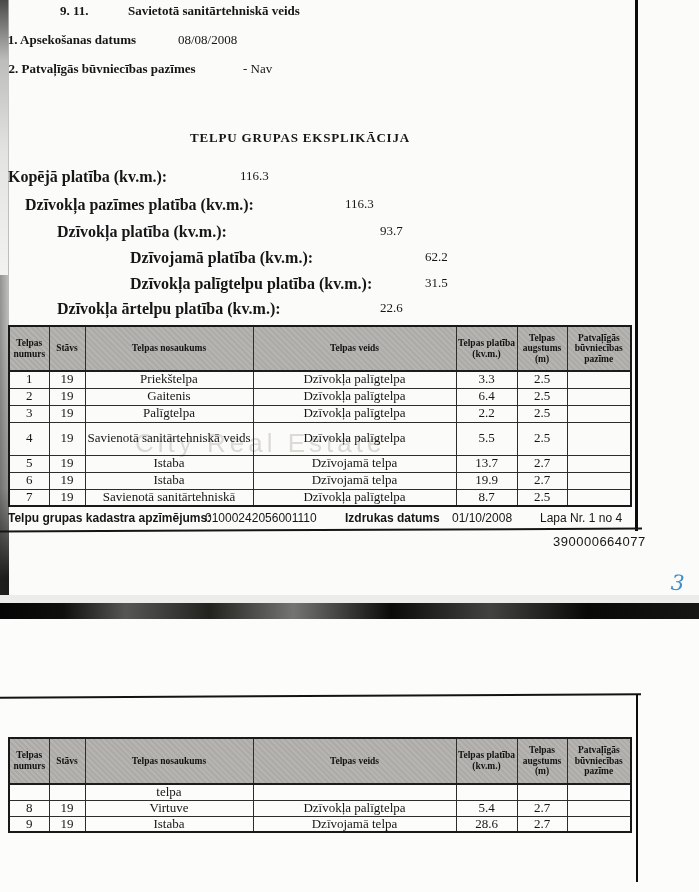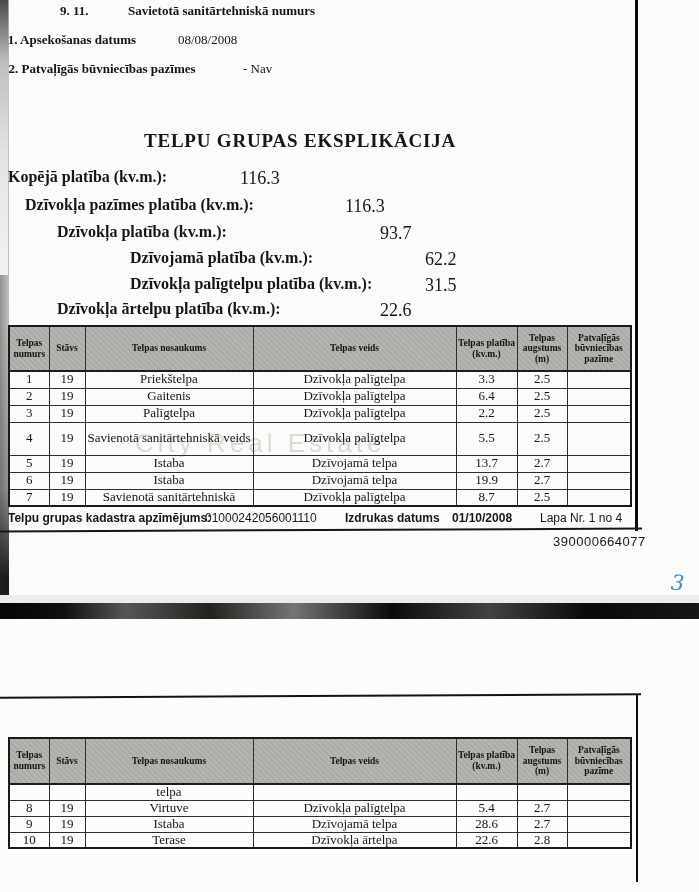--- a/index.html
+++ b/index.html
@@ -21,23 +21,23 @@
     background:linear-gradient(180deg,#4a4a48 0%,#bdbdbb 22%,#e3e3e1 55%,#f2f2f0 100%);}
   .sep-light{left:0;top:595px;width:699px;height:8px;background:#ececea;}
   .vline-p1{left:635px;top:0;width:3px;height:531px;background:#0b0b0b;}
   .vline-p2{left:636px;top:694px;width:2px;height:188px;background:#0b0b0b;}
   .frame-bottom-p1{left:0;top:529px;width:642px;height:2px;background:#151515;transform:rotate(-0.25deg);}
   .frame-top-p2{left:0;top:695px;width:641px;height:2px;background:#131313;transform:rotate(-0.3deg);}
   .page2-paper{left:0;top:619px;width:699px;height:273px;background:#fcfcfa;}
 
   
   .topline{font-size:13px;}
-  .title{left:0;top:130px;width:600px;text-align:center;font-size:19px;font-weight:bold;letter-spacing:0.8px;}
+  .title{left:0;top:130px;width:600px;text-align:center;font-size:13px;font-weight:bold;letter-spacing:0.8px;}
   .sumlabel{font-size:16px;font-weight:bold;}
-  .sumvalue{font-size:18px;}
+  .sumvalue{font-size:13px;}
   .footer-text{font-size:12px;}
   .barcode-num{left:553px;top:534px;width:82px;font-size:13px;letter-spacing:0.5px;}
   .handwritten{left:671px;top:571px;font-size:21px;color:#3e8ecb;font-style:italic;
     font-family:"DejaVu Serif",serif;transform:rotate(4deg);}
   .watermark{left:135px;top:428px;font-size:26px;letter-spacing:4px;white-space:nowrap;
     color:rgba(174,170,160,0.40);font-family:"Liberation Sans",sans-serif;z-index:1;}
 
   
   table.exp{position:absolute;left:8px;width:622px;border-collapse:collapse;table-layout:fixed;
     font-size:13px;z-index:2;border:2px solid #191919;background:transparent;}
@@ -53,21 +53,21 @@
   #table2{top:737px;} #table2 thead tr{height:46px;}
   #table2 tbody tr{height:16px;}
 </style>
 </head>
 <body>
 
 <div class="abs edge-left-1"></div>
 <div class="abs vline-p1"></div>
 
 <span class="abs topline b nw" style="left:60px;top:3px;">9. 11.</span>
-<span class="abs topline b nw" style="left:128px;top:3px;">Savietotā sanitārtehniskā numurs</span>
+<span class="abs topline b nw" style="left:128px;top:3px;">Savietotā sanitārtehniskā veids</span>
 <span class="abs topline b nw" style="left:2px;top:32px;">11. Apsekošanas datums</span>
 <span class="abs topline nw" style="left:178px;top:32px;">08/08/2008</span>
 <span class="abs topline b nw" style="left:2px;top:61px;">12. Patvaļīgās būvniecības pazīmes</span>
 <span class="abs topline nw" style="left:243px;top:61px;">- Nav</span>
 
 <div class="abs title nw">TELPU GRUPAS EKSPLIKĀCIJA</div>
 
 <span class="abs sumlabel nw" style="left:8px;top:168px;">Kopējā platība (kv.m.):</span>
 <span class="abs sumvalue nw" style="left:240px;top:168px;">116.3</span>
 <span class="abs sumlabel nw" style="left:25px;top:196px;">Dzīvokļa pazīmes platība (kv.m.):</span>
@@ -167,21 +167,21 @@
         <td>8.7</td>
         <td>2.5</td>
         <td></td>
       </tr>
   </tbody>
 </table>
 
 <span class="abs footer-text san b nw" style="left:8px;top:511px;">Telpu grupas kadastra apzīmējums:</span>
 <span class="abs footer-text san nw" style="left:205px;top:511px;">01000242056001110</span>
 <span class="abs footer-text san b nw" style="left:345px;top:511px;">Izdrukas datums</span>
-<span class="abs footer-text san nw" style="left:452px;top:511px;font-weight:bold;">01/10/2008</span>
+<span class="abs footer-text san nw" style="left:452px;top:511px;">01/10/2008</span>
 <span class="abs footer-text san nw" style="left:540px;top:511px;">Lapa Nr. 1 no 4</span>
 <div class="abs frame-bottom-p1"></div>
 <div class="abs barcode-num san nw">390000664077</div>
 <div class="abs handwritten">3</div>
 
 <div class="abs sep-light"></div>
 <div class="abs" style="left:0;top:603px;width:699px;height:16px;background:linear-gradient(90deg,#050505 0%,#0f0f0d 9%,#565654 18%,#22221f 30%,#747472 42%,#0b0b09 56%,#424240 70%,#090907 84%,#161614 100%);"></div>
 
 <div class="abs page2-paper"></div>
 <div class="abs edge-left-2"></div>
@@ -230,23 +230,14 @@
       </tr>
     <tr>
         <td>9</td>
         <td>19</td>
         <td>Istaba</td>
         <td>Dzīvojamā telpa</td>
         <td>28.6</td>
         <td>2.7</td>
         <td></td>
       </tr>
-    <tr>
-        <td>10</td>
-        <td>19</td>
-        <td>Terase</td>
-        <td>Dzīvokļa ārtelpa</td>
-        <td>22.6</td>
-        <td>2.8</td>
-        <td></td>
-      </tr>
   </tbody>
 </table>
 
 </body></html>

